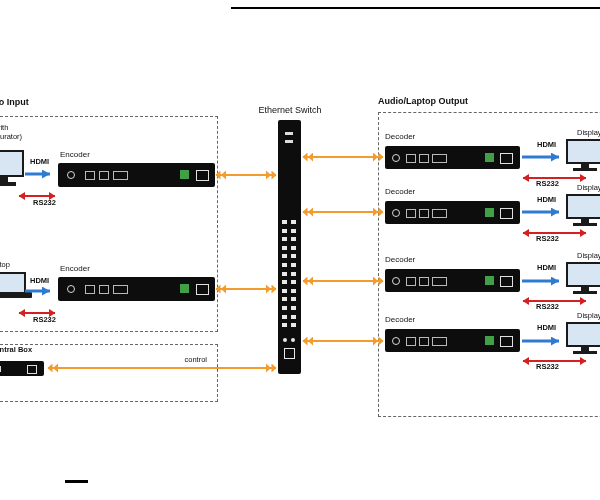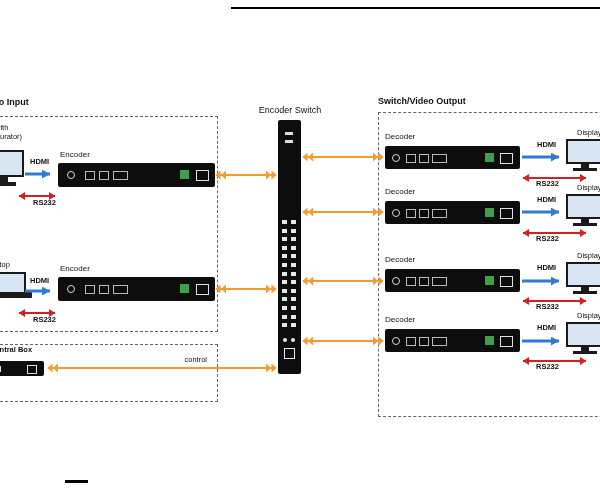--- a/index.html
+++ b/index.html
@@ -84,32 +84,32 @@
 
   <div class="dashed" style="left:-40px;top:344px;width:256px;height:56px;"></div>
   <div class="lbl b s7" style="left:-10px;top:346px;">Central Box</div>
   <div class="dev" style="left:-18px;top:361px;width:62px;height:15px;">
 
     <i style="left:13px;top:5px;width:4px;height:4px;border:1px solid #ddd;"></i>
     <i style="left:45px;top:4px;width:8px;height:7px;border:1px solid #ddd;"></i>
   </div>
   <div class="lbl s7" style="left:155px;top:356px;width:52px;text-align:right;">control</div>
 
-  <div class="lbl s9" style="left:254px;top:105px;width:72px;text-align:center;">Encoder Switch</div>
+  <div class="lbl s9" style="left:254px;top:105px;width:72px;text-align:center;">Ethernet Switch</div>
   <div class="sw">
     <span class="mark" style="left:7px;top:12px;width:8px;height:3px;"></span>
     <span class="mark" style="left:7px;top:20px;width:8px;height:3px;"></span>
     <span class="col" style="left:4px;"></span>
     <span class="col" style="left:13px;"></span>
     <span class="dot" style="left:5px;"></span>
     <span class="dot" style="left:13px;"></span>
     <span class="sq"></span>
   </div>
 
-  <div class="lbl b s9" style="left:378px;top:96px;">Switch/Video Output</div>
+  <div class="lbl b s9" style="left:378px;top:96px;">Audio/Laptop Output</div>
   <div class="dashed" style="left:378px;top:112px;width:248px;height:303px;"></div>
 
   <div class="lbl" style="left:385px;top:132px;">Decoder</div>
   <div class="dev" style="left:385px;top:146px;width:135px;height:23px;">
     <i class="pwr" style="left:7px;"></i>
     <i class="p" style="left:21px;"></i>
     <i class="p" style="left:34px;"></i>
     <i class="p w" style="left:47px;"></i>
     <i class="p g" style="left:100px;"></i>
     <i class="p s2" style="left:115px;"></i>

